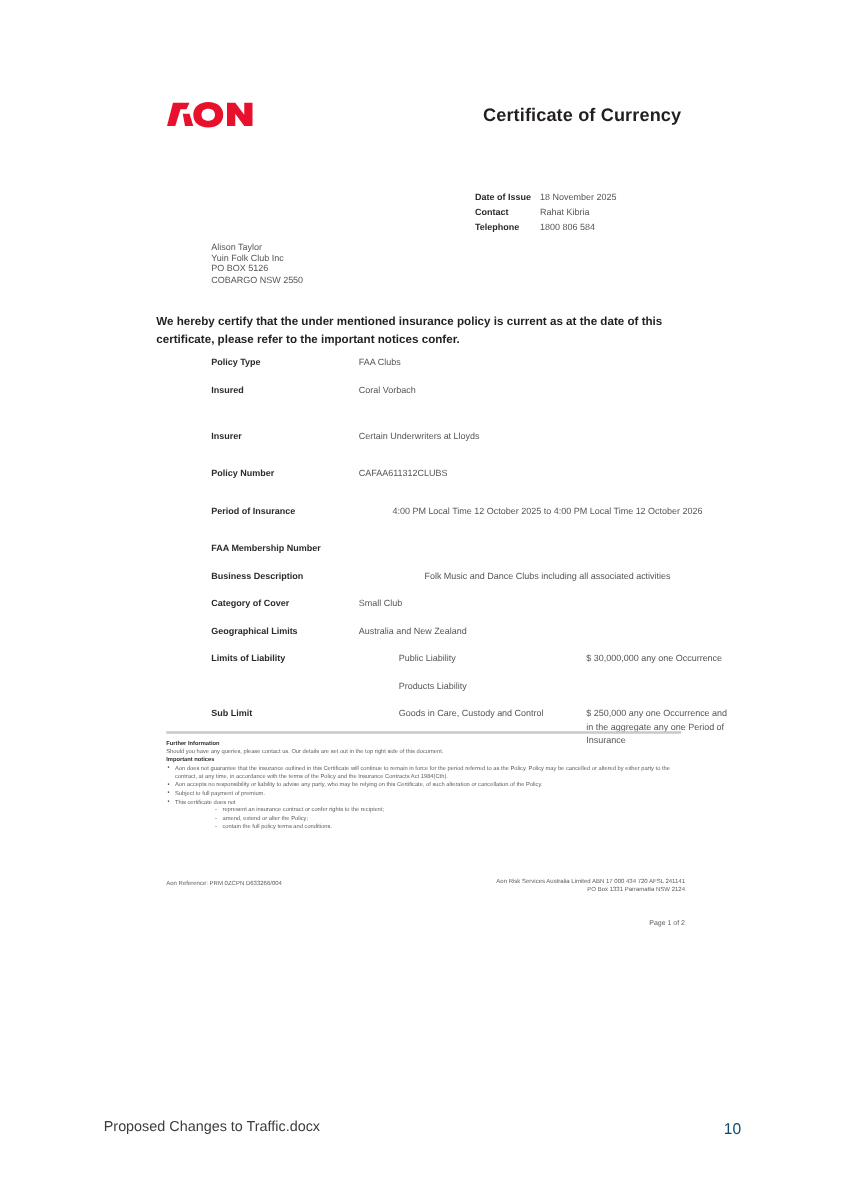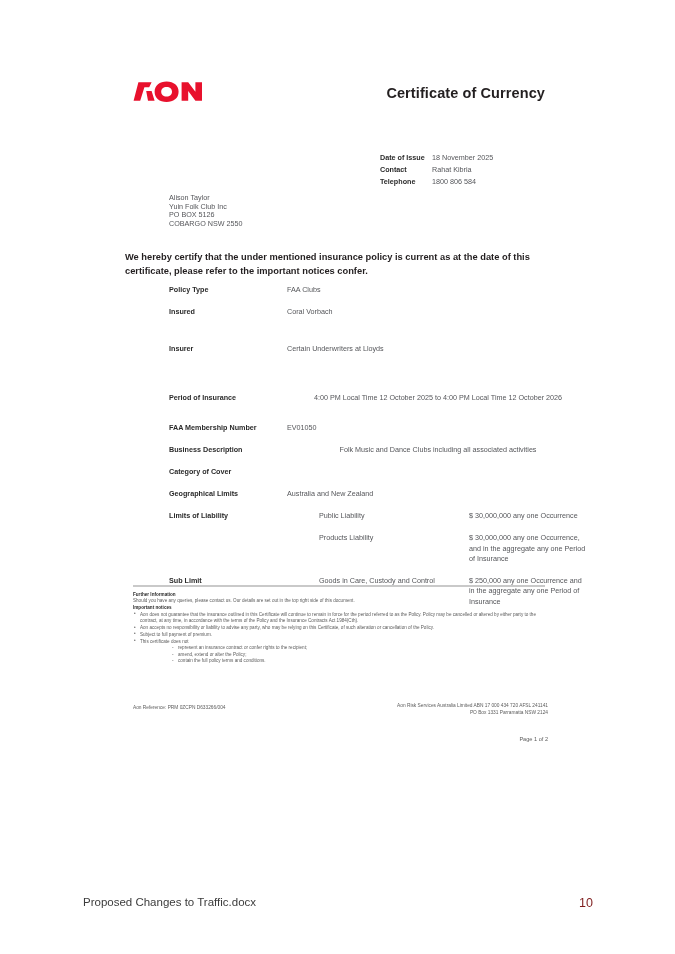--- a/index.html
+++ b/index.html
@@ -236,21 +236,21 @@
     left: 83px;
     top: 0;
     font-size: 11.5px;
     color: #3c3c3c;
   }
   .doc-footer-page {
     position: absolute;
     right: 82px;
     top: 0;
     font-size: 12.5px;
-    color: #7f1d1d;
+    color: #0c4a6e;
   }
 </style>
 </head>
 <body>
 
 <div class="page">
 
   <div class="cert">
 
     <div class="cert-header">
@@ -303,62 +303,65 @@
         <span class="dvalue">Coral Vorbach</span>
       </div>
       <div class="gap-lg"></div>
 
       <div class="drow">
         <span class="dlabel">Insurer</span>
         <span class="dvalue">Certain Underwriters at Lloyds</span>
       </div>
       <div class="gap-md"></div>
 
+      <div class="drow">
+        <span class="dlabel">Policy Number</span>
+        <span class="dvalue">CAFAA611312CLUBS</span>
+      </div>
       <div class="gap-md"></div>
 
       <div class="drow">
         <span class="dlabel">Period of Insurance</span>
         <span class="dvalue dvalue-wide">4:00 PM Local Time 12 October 2025 to 4:00 PM Local Time 12 October 2026</span>
       </div>
       <div class="gap-md"></div>
 
       <div class="drow">
         <span class="dlabel">FAA Membership Number</span>
-        <span class="dvalue">EV01050</span>
       </div>
       <div class="gap-sm"></div>
 
       <div class="drow">
         <span class="dlabel">Business Description</span>
         <span class="dvalue dvalue-wide">Folk Music and Dance Clubs including all associated activities</span>
       </div>
       <div class="gap-sm"></div>
 
       <div class="drow">
         <span class="dlabel">Category of Cover</span>
+        <span class="dvalue">Small Club</span>
       </div>
       <div class="gap-sm"></div>
 
       <div class="drow">
         <span class="dlabel">Geographical Limits</span>
         <span class="dvalue">Australia and New Zealand</span>
       </div>
       <div class="gap-sm"></div>
 
       <div class="drow">
         <span class="dlabel">Limits of Liability</span>
         <span class="dsub">Public Liability</span>
         <span class="damt">$ 30,000,000 any one Occurrence</span>
       </div>
       <div class="gap-sm"></div>
 
       <div class="drow">
         <span class="dlabel"></span>
         <span class="dsub">Products Liability</span>
-        <span class="damt">$ 30,000,000 any one Occurrence, and in the aggregate any one Period of Insurance</span>
       </div>
       <div class="gap-sm"></div>
 
       <div class="drow">
         <span class="dlabel">Sub Limit</span>
         <span class="dsub">Goods in Care, Custody and Control</span>
         <span class="damt">$ 250,000 any one Occurrence and in the aggregate any one Period of Insurance</span>
       </div>
 
     </div>

